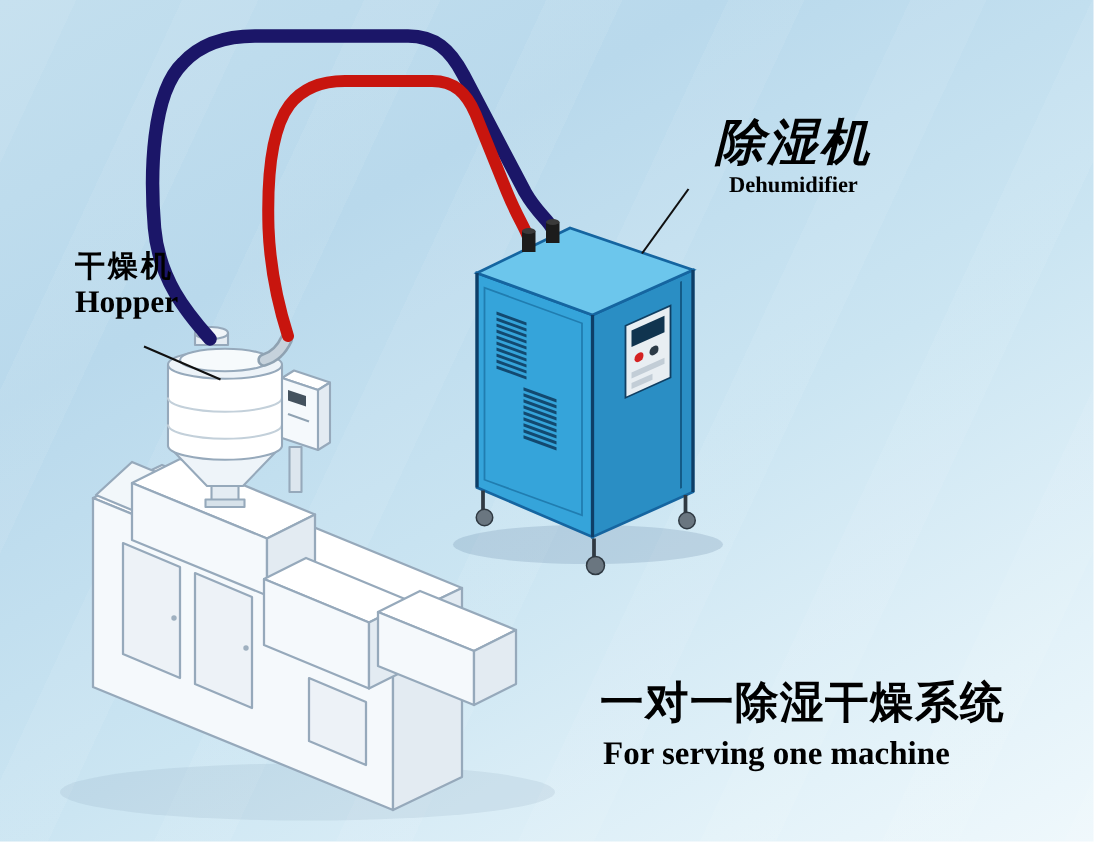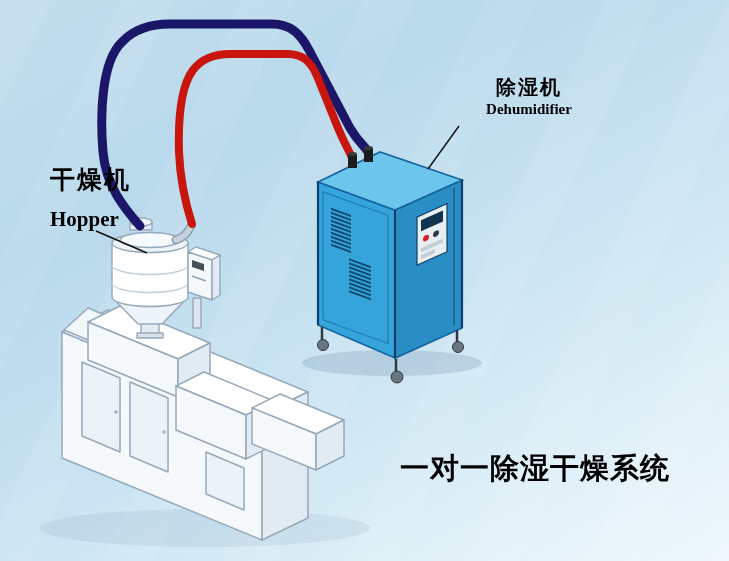--- a/index.html
+++ b/index.html
@@ -10,24 +10,24 @@
   }
   .sheen {
     position:absolute; inset:0; pointer-events:none;
     background: repeating-linear-gradient(115deg, rgba(255,255,255,0.07) 0 46px, rgba(255,255,255,0) 46px 110px);
   }
   svg.diagram { position:absolute; left:0; top:0; }
   .label { position:absolute; color:#000; line-height:1.15; }
   .zh { font-family:"DejaVu Sans",sans-serif; font-weight:700; }
   .en { font-family:"Liberation Serif",serif; font-weight:700; }
   .hopper-label   { left:50px;  top:166px; }
-  .hopper-label .zh { font-size:25px; letter-spacing:2px; }
-  .hopper-label .en { font-size:21px; margin-top:12px; }
+  .hopper-label .zh { font-size:20px; letter-spacing:2px; }
+  .hopper-label .en { font-size:21px; margin-top:0; }
   .dehum-label    { left:450px; top:76px; width:158px; text-align:center; }
-  .dehum-label .zh { font-size:20px; letter-spacing:2px; }
+  .dehum-label .zh { font-size:33px; letter-spacing:2px;font-style:italic; }
   .dehum-label .en { font-size:15px; margin-top:2px; }
   .caption        { left:400px; top:452px; }
   .caption .zh { font-size:29px; letter-spacing:1px;text-align:right; }
   .caption .en { font-size:22px; margin-top:4px; margin-left:2px; }
 </style>
 </head>
 <body>
 
 <div class="stage">
   <div class="sheen"></div>
@@ -153,14 +153,15 @@
     <div class="en">Hopper</div>
   </div>
 
   <div class="label dehum-label">
     <div class="zh">除湿机</div>
     <div class="en">Dehumidifier</div>
   </div>
 
   <div class="label caption">
     <div class="zh">一对一除湿干燥系统</div>
+    <div class="en">For serving one machine</div>
   </div>
 </div>
 
 </body></html>

